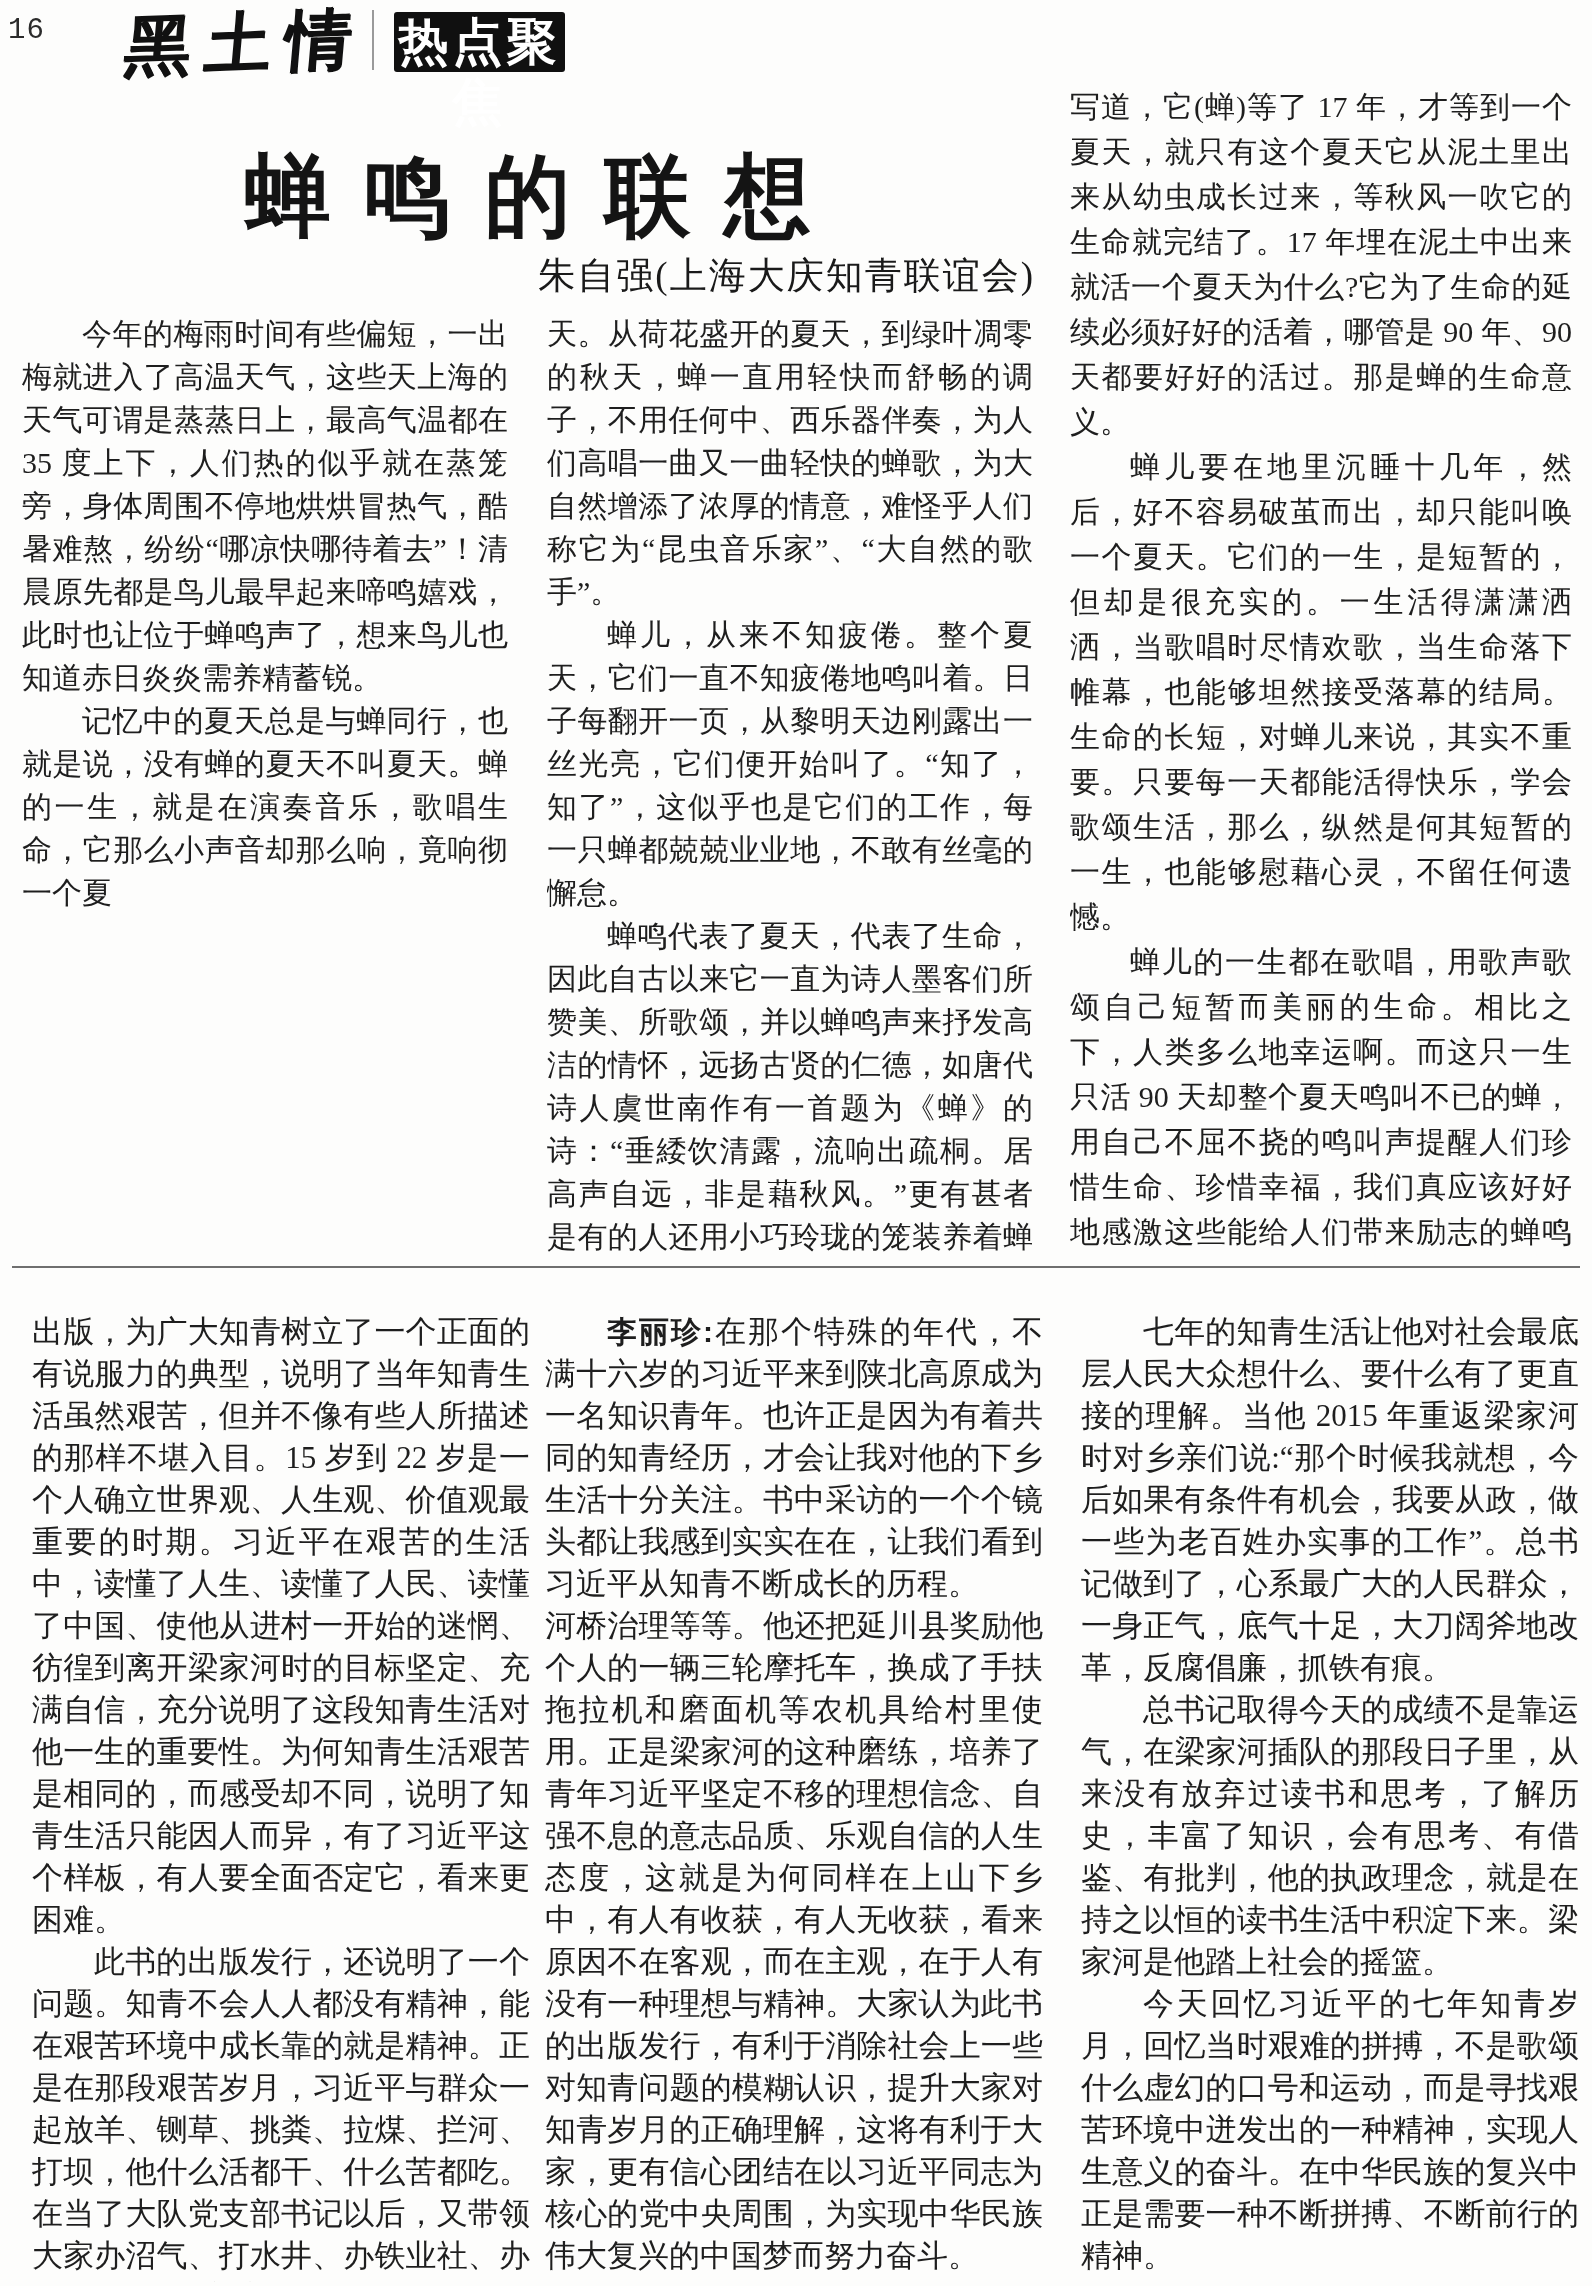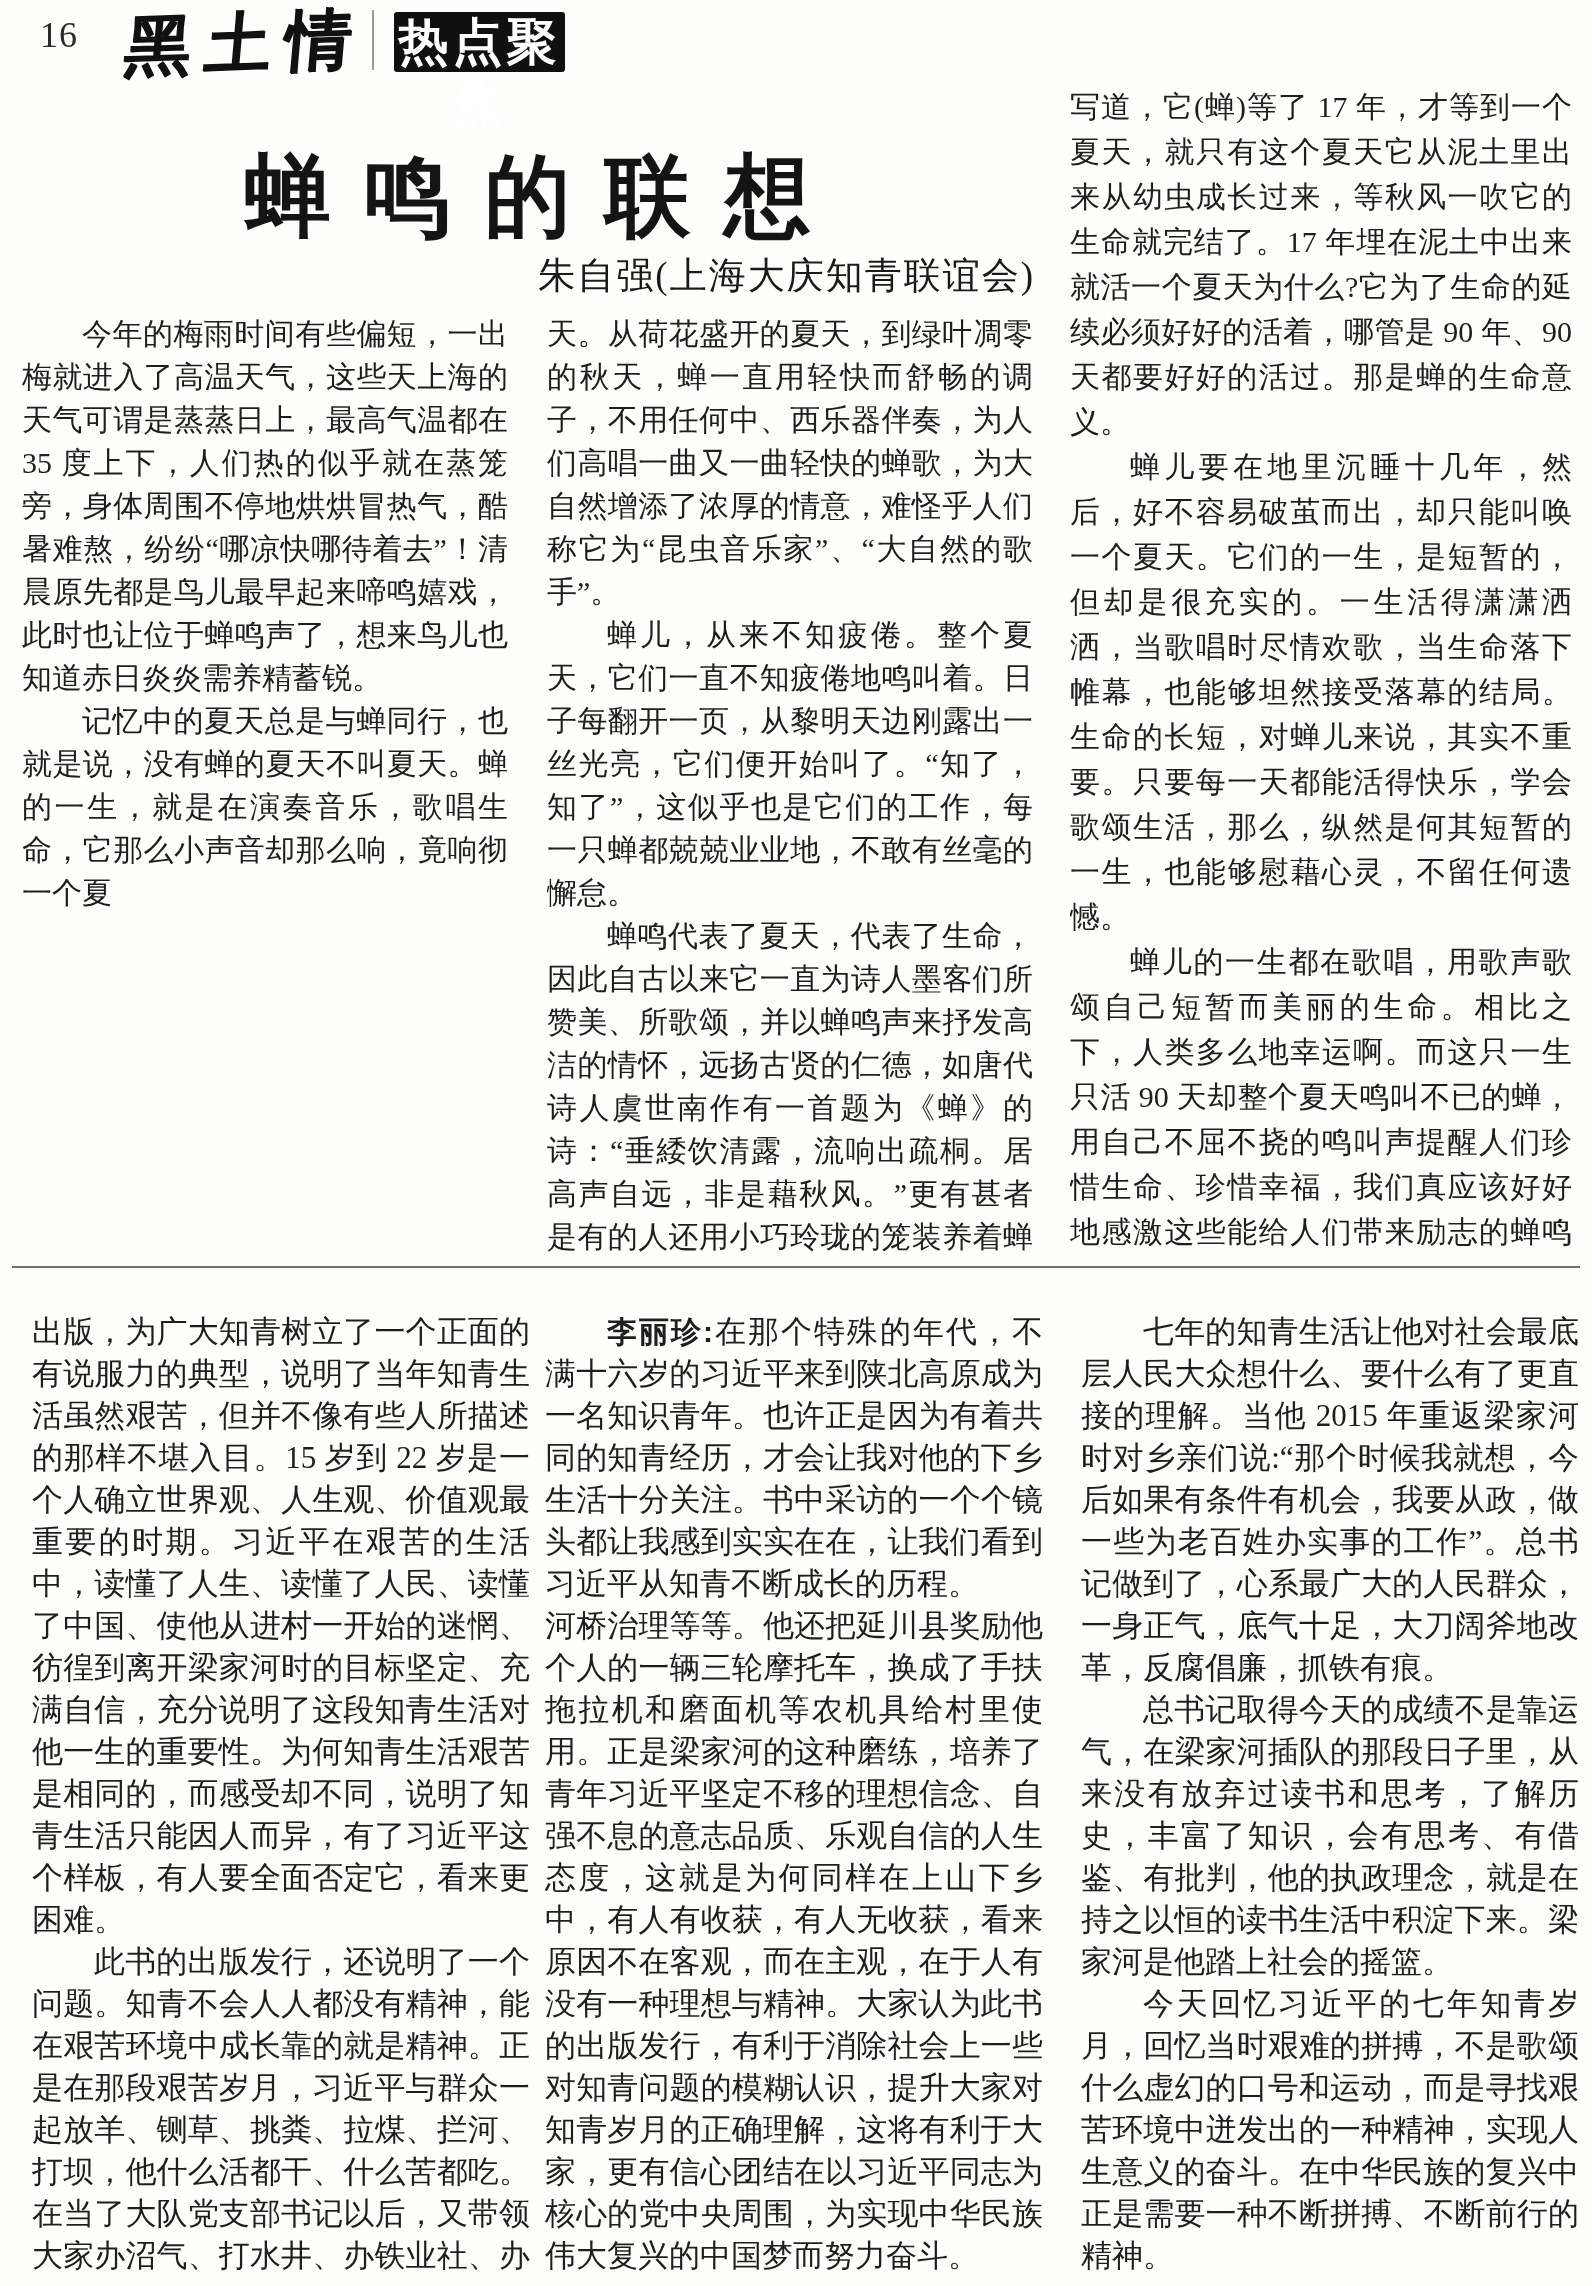--- a/index.html
+++ b/index.html
@@ -4,22 +4,22 @@
 <style>
   html,body{margin:0;padding:0;}
   body{
     width:1592px;height:2287px;position:relative;overflow:hidden;
     background:#fdfdfc;color:#1e1e1e;
     font-family:"Liberation Serif","DejaVu Serif",serif;
   }
   .abs{position:absolute;}
   
   .page-num{
-    left:8px;top:14px;font-family:Liberation Serif, serif;
-    font-size:36px;color:#2b2b2b;letter-spacing:1px;margin-left:32px;
+    left:8px;top:14px;font-family:Liberation Mono, monospace;
+    font-size:29px;color:#2b2b2b;letter-spacing:1px;
   }
   .masthead{
     left:125px;top:-2px;font-size:66px;font-weight:900;color:#111;
     letter-spacing:14px;transform:skewX(-7deg) rotate(-2deg);
     text-shadow:1px 1px 0 #111;
   }
   .header-divider{left:372px;top:10px;width:2px;height:60px;background:#9a9a9a;}
   .section-tag{
     left:394px;top:12px;width:171px;height:60px;background:#101010;
     color:#fff;font-family:"Liberation Sans","DejaVu Sans",sans-serif;

